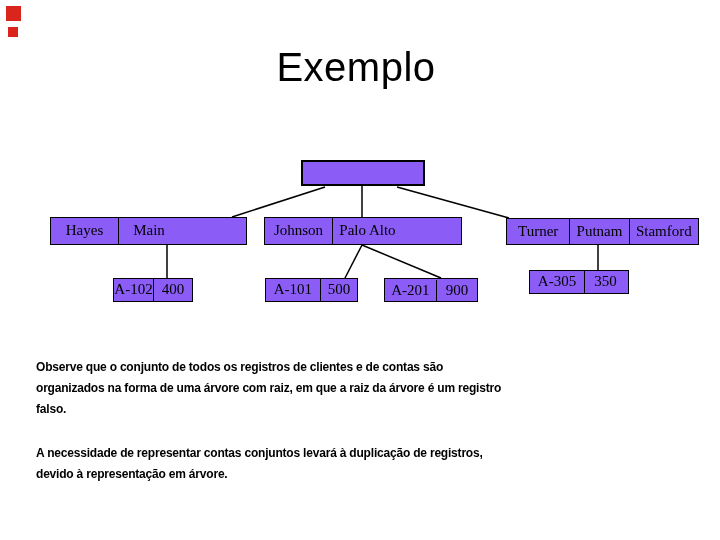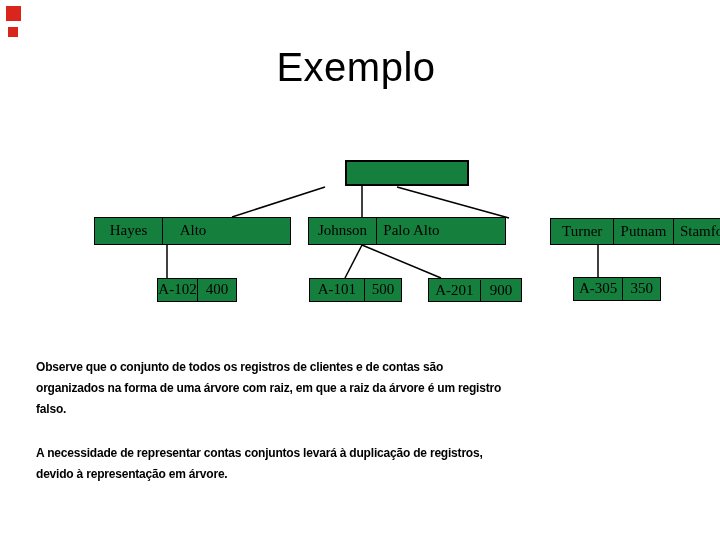--- a/index.html
+++ b/index.html
@@ -11,21 +11,21 @@
   .accent-1{left:6px;top:6px;width:15px;height:15px;background:#da251d;}
   .accent-2{left:8px;top:27px;width:10px;height:10px;background:#da251d;}
   .title{
     position:absolute;left:0;top:45px;width:712px;margin:0;
     text-align:center;font-size:40px;font-weight:400;color:#000;
     letter-spacing:0.5px;white-space:nowrap;
   }
   .connectors{position:absolute;left:0;top:0;}
   .rbox{
     position:absolute;display:flex;box-sizing:border-box;
-    background:#15803d;border:1.5px solid #000;margin-left:44px;
+    background:#8b5cf6;border:1.5px solid #000;
   }
   .rbox .cell{
     box-sizing:border-box;text-align:center;overflow:hidden;
     font-family:"Liberation Serif",serif;font-size:15px;color:#000;
     white-space:nowrap;
   }
   .rbox .cell + .cell{border-left:1px solid #000;}
   .row2{top:217px;height:28px;}
   .row2 .cell{line-height:25px;}
   .row3{top:278px;height:24px;}
@@ -58,21 +58,21 @@
       <line x1="362" y1="245" x2="345" y2="278"></line>
       <line x1="362" y1="245" x2="441" y2="278"></line>
       <line x1="598" y1="245" x2="598" y2="277"></line>
     </g>
   </svg>
 
   <div class="rbox root-box"></div>
 
   <div class="rbox row2" style="left:50px;width:197px;">
     <div class="cell" style="width:67px;">Hayes</div>
-    <div class="cell" style="width:61px;">Alto</div>
+    <div class="cell" style="width:61px;">Main</div>
   </div>
 
   <div class="rbox row2" style="left:264px;width:198px;">
     <div class="cell" style="width:67px;">Johnson</div>
     <div class="cell" style="width:70px;">Palo Alto</div>
   </div>
 
   <div class="rbox row2" style="left:506px;top:218px;width:193px;height:27px;">
     <div class="cell" style="width:63px;">Turner</div>
     <div class="cell" style="width:60px;">Putnam</div>
@@ -87,21 +87,21 @@
   <div class="rbox row3" style="left:265px;width:93px;">
     <div class="cell" style="width:55px;">A-101</div>
     <div class="cell" style="width:38px;">500</div>
   </div>
 
   <div class="rbox row3" style="left:384px;width:94px;align-items:flex-end;">
     <div class="cell" style="width:52px;">A-201</div>
     <div class="cell" style="width:42px;">900</div>
   </div>
 
-  <div class="rbox row3" style="left:529px;top:277px;width:88px;">
+  <div class="rbox row3" style="left:529px;top:270px;width:100px;">
     <div class="cell" style="width:54px;">A-305</div>
     <div class="cell" style="width:42px;">350</div>
   </div>
 
   <div class="para para-1">
     <div class="pline">Observe que o conjunto de todos os registros de clientes e de contas são</div>
     <div class="pline">organizados na forma de uma árvore com raiz, em que a raiz da árvore é um registro</div>
     <div class="pline">falso.</div>
   </div>
 

